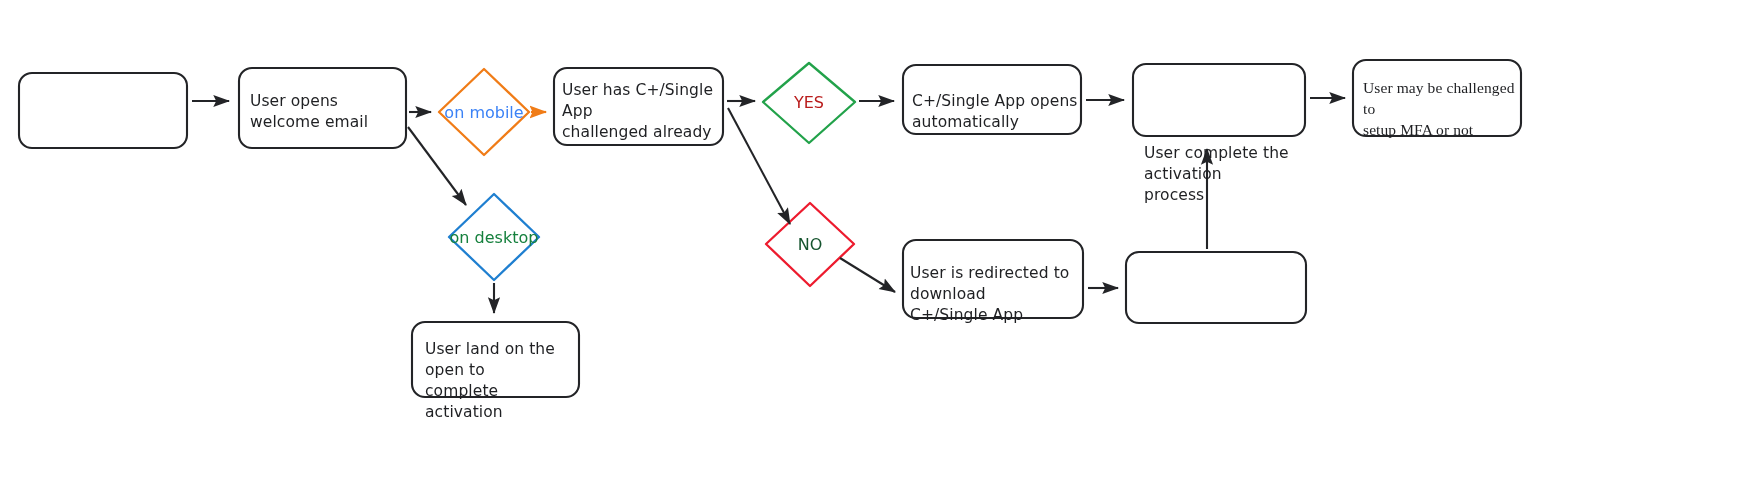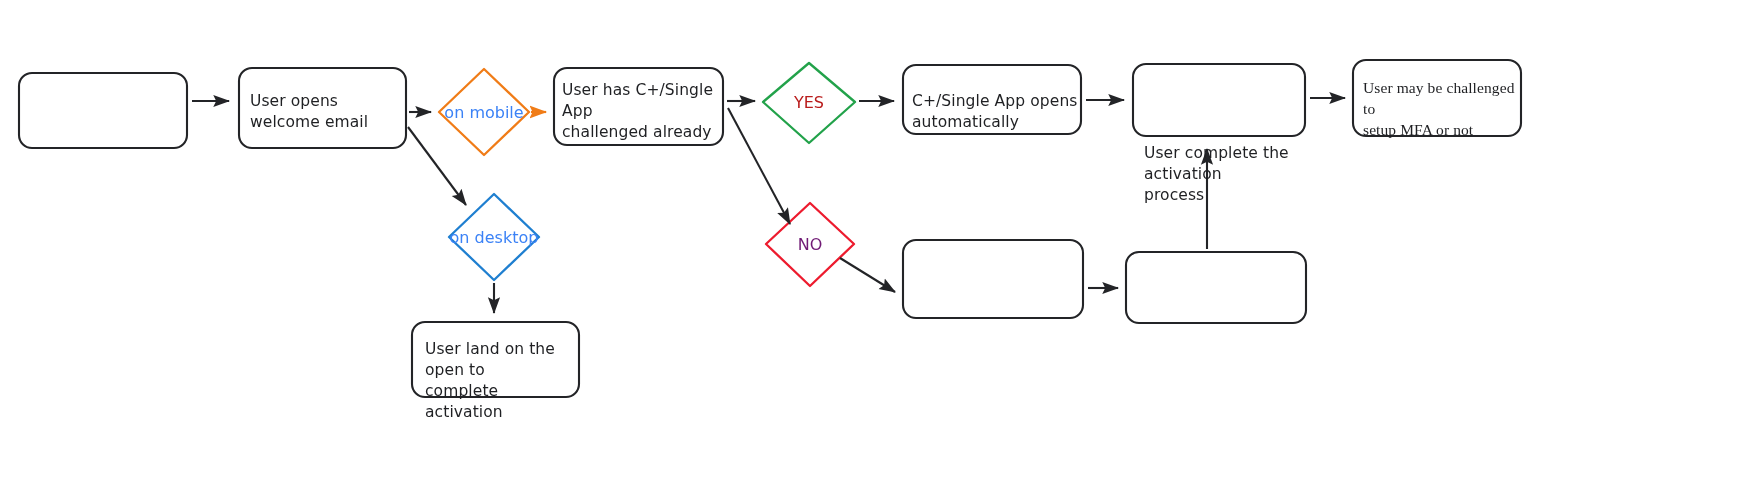--- a/index.html
+++ b/index.html
@@ -35,23 +35,23 @@
   .diamond-label {
     position: absolute;
     box-sizing: border-box;
     font-size: 16px;
     line-height: 1.2;
     text-align: center;
     white-space: nowrap;
     font-weight: 500;
   }
   .d-orange { color: #3b82f6; }
-  .d-blue   { color: #3b82f6; }
+  .d-blue   { color: #15803d; }
   .d-green  { color: #b91c1c; }
-  .d-red    { color: #701a75; }
+  .d-red    { color: #14532d; }
 </style>
 </head>
 <body>
 
 <div id="canvas">
 
   <svg class="svg-layer" viewBox="0 0 1748 492" xmlns="http://www.w3.org/2000/svg">
     <defs>
       <marker id="ah-black" markerWidth="9" markerHeight="9" refX="7.5" refY="3.2" orient="auto" markerUnits="strokeWidth">
         <path d="M0,0.3 L8,3.2 L0,6.1 L1.4,3.2 Z" fill="#232427"></path>
@@ -154,20 +154,22 @@
 
   <div class="box-label" style="left:1144px; top:96px; width:160px;margin-top:47px;">User complete the activation
 process</div>
 
   <div class="box-label" style="left:1363px; top:78px; width:158px;font-family:Liberation Serif, serif;">User may be challenged to
 setup MFA or not</div>
 
   <div class="box-label" style="left:425px; top:339px; width:155px;">User land on the open to
 complete activation</div>
 
+  <div class="box-label" style="left:910px; top:263px; width:172px;">User is redirected to download
+C+/Single App</div>
 
 
   <div class="diamond-label d-orange" style="left:434px; top:103px; width:100px;">on mobile</div>
 
   <div class="diamond-label d-blue" style="left:443px; top:228px; width:102px;">on desktop</div>
 
   <div class="diamond-label d-green" style="left:769px; top:93px; width:80px;">YES</div>
 
   <div class="diamond-label d-red" style="left:770px; top:235px; width:80px;">NO</div>
 

